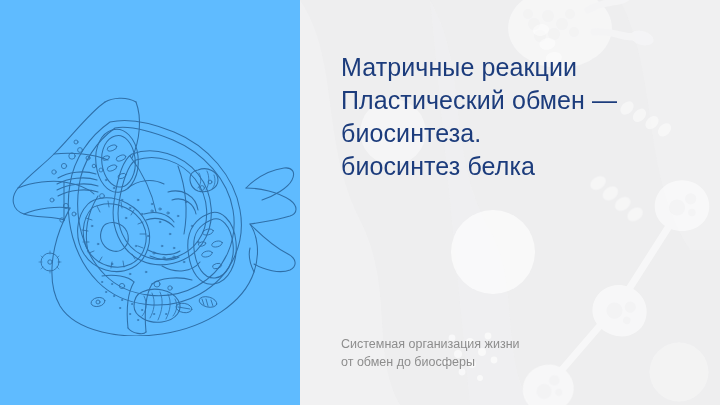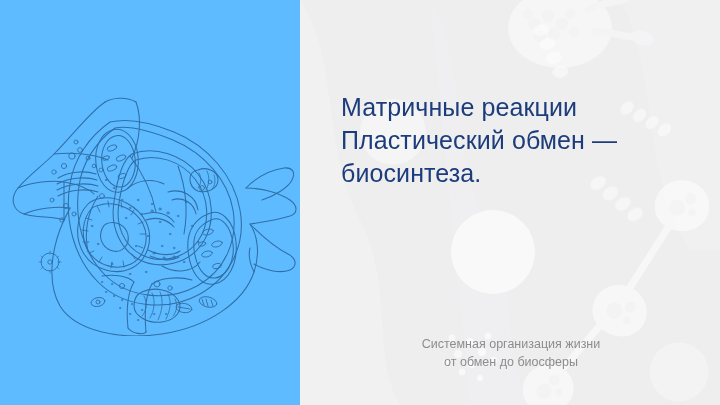--- a/index.html
+++ b/index.html
@@ -46,41 +46,39 @@
     height: 240px;
   }
   .cell-art svg { display: block; width: 296px; height: 240px; }
 
   
   .title-block {
     position: absolute;
     left: 341px;
     top: 51px;
     width: 360px;
-    margin-top: 40px;
   }
   .title-line {
     font-size: 25px;
     line-height: 33px;
     color: #1c3c7c;
     letter-spacing: 0.1px;
     white-space: nowrap;
   }
   .subtitle-block {
     position: absolute;
     left: 341px;
     top: 335px;
     width: 340px;
   }
   .subtitle-line {
     font-size: 12.5px;
     line-height: 18px;
     color: #8d8d8d;
     white-space: nowrap;
-    text-align: center;
   }
 </style>
 </head>
 <body>
 
 <div id="slide">
 
   <div class="bg-base"></div>
 
   <div class="bg-texture">
@@ -422,20 +420,21 @@
 
         </g>
       </svg>
     </div>
   </div>
 
   <div class="title-block">
     <div class="title-line">Матричные реакции</div>
     <div class="title-line">Пластический обмен —</div>
     <div class="title-line">биосинтеза.</div>
+    <div class="title-line">биосинтез белка</div>
   </div>
 
   <div class="subtitle-block">
     <div class="subtitle-line">Системная организация жизни</div>
     <div class="subtitle-line">от обмен до биосферы</div>
   </div>
 
 </div>
 
 </body></html>

